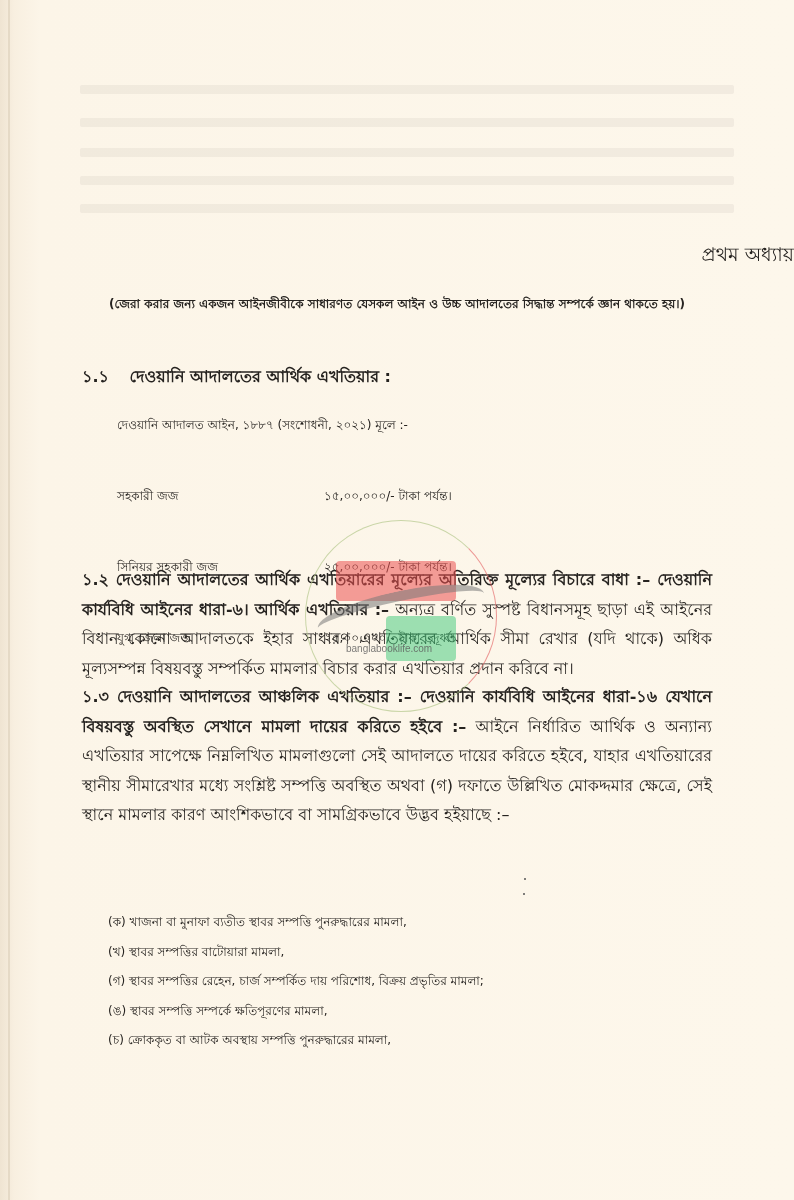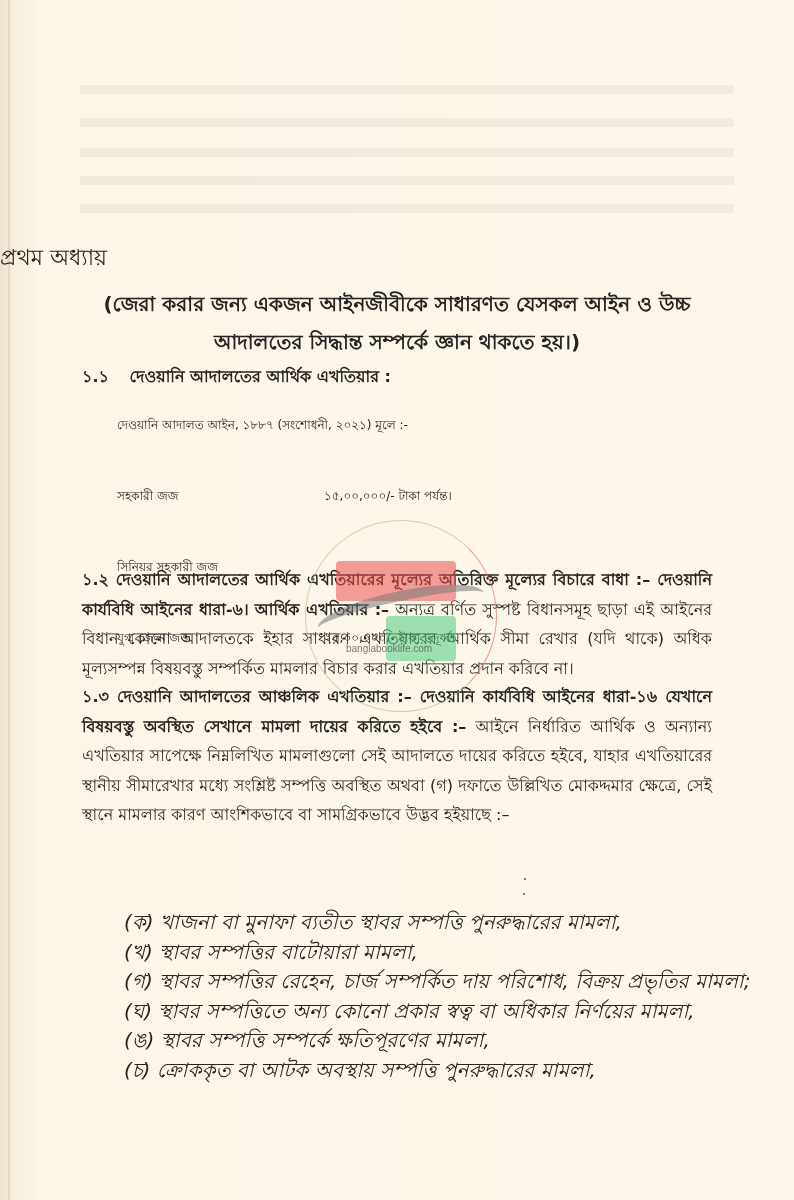--- a/index.html
+++ b/index.html
@@ -39,30 +39,30 @@
     .content {
       position: absolute;
       left: 0; top: 0;
       width: 794px;
       height: 1200px;
     }
     .chapter-title {
       position: absolute;
       top: 240px;
       left: 0; right: 0;
-      text-align: left;
-      font-size: 22px;
+      text-align: right;
+      font-size: 19px;
       font-weight: normal;
     }
     .chapter-subtitle {
       position: absolute;
       top: 285px;
       left: 100px; right: 100px;
       text-align: center;
-      font-size: 20px;
+      font-size: 12px;
       line-height: 38px;
       font-weight: bold;
     }
     .sec {
       position: absolute;
       left: 82px;
       right: 60px;
       font-size: 16px;
     }
     .sec-1-1-head {
@@ -85,25 +85,24 @@
       width: 630px;
       font-size: 16px;
       line-height: 29.5px;
       text-align: justify;
     }
     .para b { font-weight: bold; }
     .para-1-2 { top: 565px; }
     .para-1-3 { top: 682px; }
     .list {
       position: absolute;
-      left: 124px;
+      left: 108px;
       top: 908px;
-      font-size: 20px;
+      font-size: 12px;
       line-height: 29.5px;
-      font-style: italic;
     }
     .list-item { white-space: nowrap; }
     .watermark {
       position: absolute;
       left: 305px;
       top: 520px;
       width: 190px;
       height: 190px;
       border-radius: 50%;
       border: 1.5px solid rgba(180,200,140,0.7);
@@ -170,20 +169,21 @@
   </div>
 
   <div class="sec-1-1-body">
     <div>দেওয়ানি আদালত আইন, ১৮৮৭ (সংশোধনী, ২০২১) মূলে :-</div>
     <div class="row">
       <span class="k">সহকারী জজ</span>
       <span>১৫,০০,০০০/- টাকা পর্যন্ত।</span>
     </div>
     <div class="row">
       <span class="k">সিনিয়র সহকারী জজ</span>
+      <span>২৫,০০,০০০/- টাকা পর্যন্ত।</span>
     </div>
     <div class="row">
       <span class="k">যুগ্ম জেলা জজ</span>
       <span>২৫,০০,০০০/- টাকা তদূর্ধ্ব।</span>
     </div>
   </div>
 
   <div class="para para-1-2">
     <b>১.২ দেওয়ানি আদালতের আর্থিক এখতিয়ারের মূল্যের অতিরিক্ত মূল্যের বিচারে বাধা :– দেওয়ানি কার্যবিধি আইনের ধারা-৬।</b>
     <b>আর্থিক এখতিয়ার :–</b>
@@ -192,21 +192,20 @@
 
   <div class="para para-1-3">
     <b>১.৩ দেওয়ানি আদালতের আঞ্চলিক এখতিয়ার :– দেওয়ানি কার্যবিধি আইনের ধারা-১৬ যেখানে বিষয়বস্তু অবস্থিত সেখানে মামলা দায়ের করিতে হইবে :–</b>
     <span>আইনে নির্ধারিত আর্থিক ও অন্যান্য এখতিয়ার সাপেক্ষে নিম্নলিখিত মামলাগুলো সেই আদালতে দায়ের করিতে হইবে, যাহার এখতিয়ারের স্থানীয় সীমারেখার মধ্যে সংশ্লিষ্ট সম্পত্তি অবস্থিত অথবা (গ) দফাতে উল্লিখিত মোকদ্দমার ক্ষেত্রে, সেই স্থানে মামলার কারণ আংশিকভাবে বা সামগ্রিকভাবে উদ্ভব হইয়াছে :–</span>
   </div>
 
   <div class="list">
     <div class="list-item">(ক) খাজনা বা মুনাফা ব্যতীত স্থাবর সম্পত্তি পুনরুদ্ধারের মামলা,</div>
     <div class="list-item">(খ) স্থাবর সম্পত্তির বাটোয়ারা মামলা,</div>
     <div class="list-item">(গ) স্থাবর সম্পত্তির রেহেন, চার্জ সম্পর্কিত দায় পরিশোধ, বিক্রয় প্রভৃতির মামলা;</div>
-    <div class="list-item">(ঘ) স্থাবর সম্পত্তিতে অন্য কোনো প্রকার স্বত্ব বা অধিকার নির্ণয়ের মামলা,</div>
     <div class="list-item">(ঙ) স্থাবর সম্পত্তি সম্পর্কে ক্ষতিপূরণের মামলা,</div>
     <div class="list-item">(চ) ক্রোককৃত বা আটক অবস্থায় সম্পত্তি পুনরুদ্ধারের মামলা,</div>
   </div>
 
   <div class="dot" style="left:524px; top:878px"></div>
   <div class="dot" style="left:523px; top:893px"></div>
 
   <div class="watermark">
     <div class="wm-red"></div>
     <div class="wm-green"></div>

